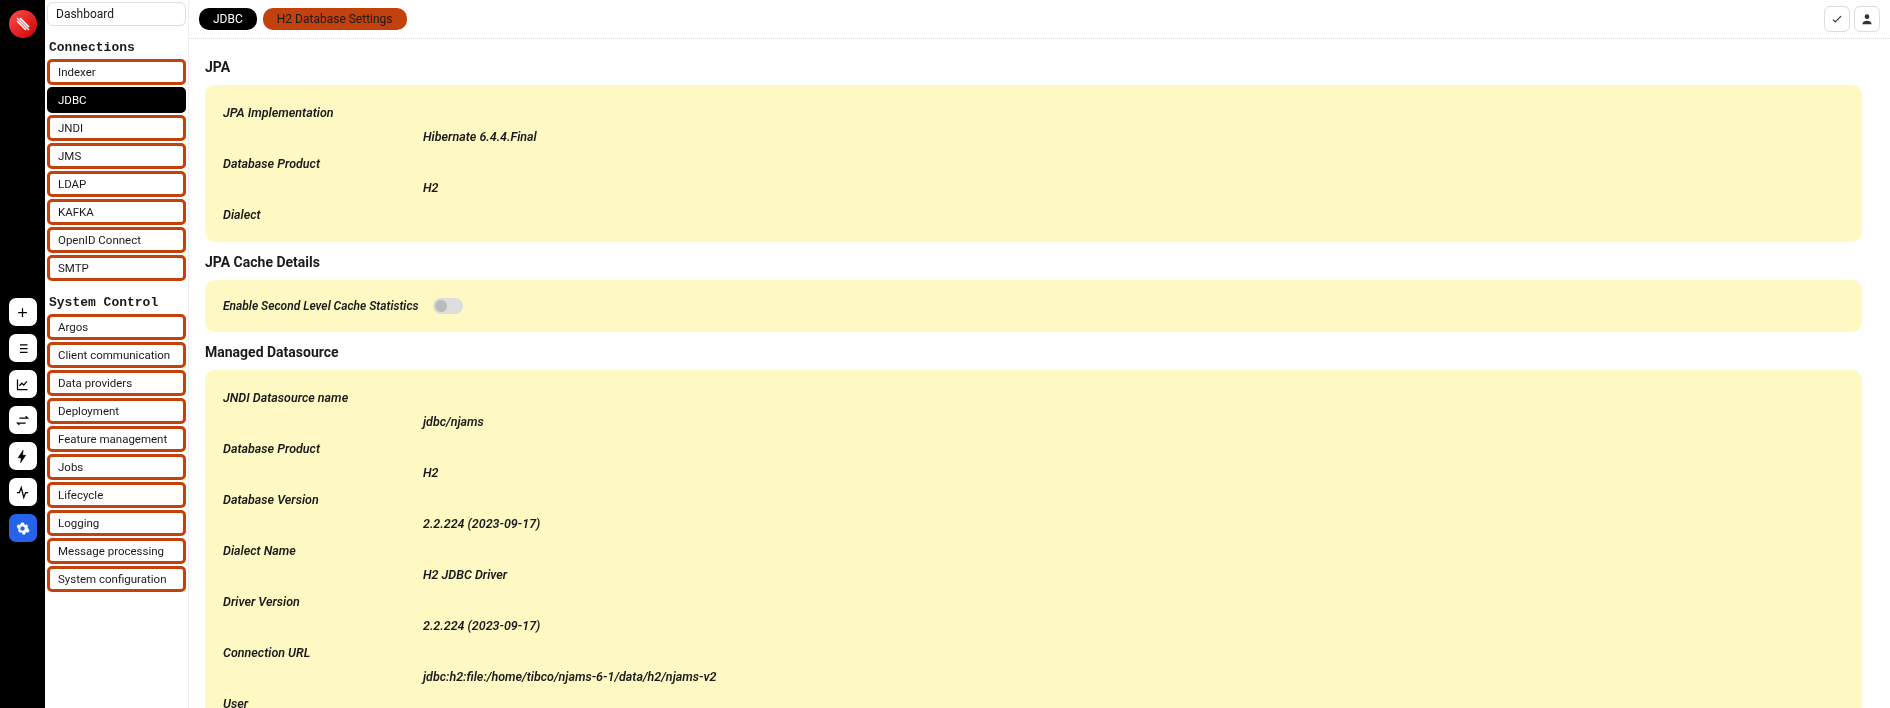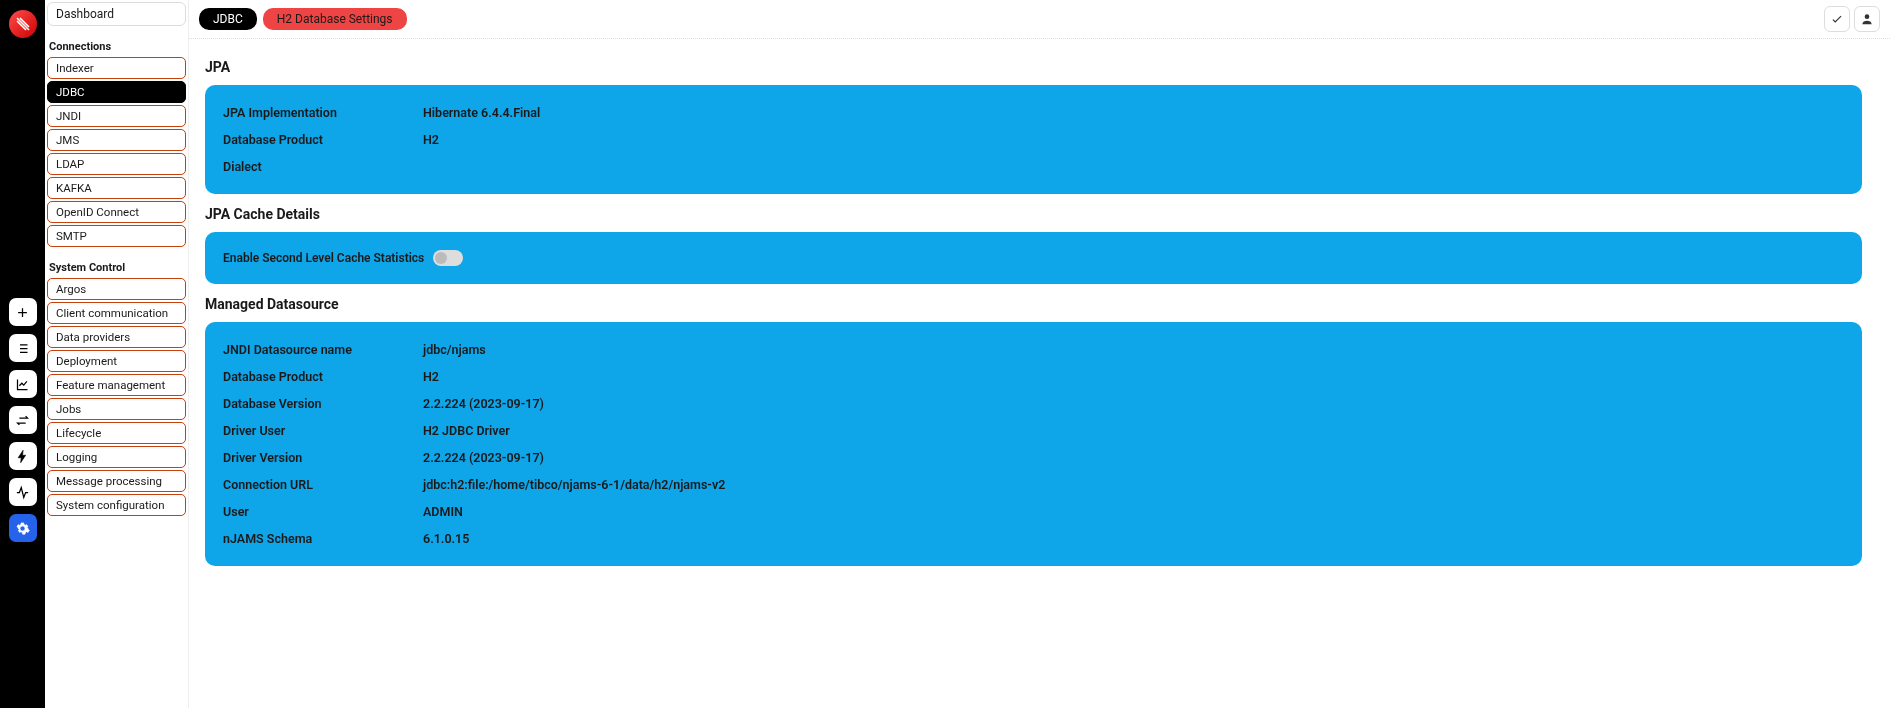--- a/index.html
+++ b/index.html
@@ -12,40 +12,40 @@
 .rail-icons { display: flex; flex-direction: column; gap: 8px; align-items: center; }
 .rail-icon { width: 28px; height: 28px; border-radius: 7px; background: #fff; display: flex; align-items: center; justify-content: center; cursor: pointer; }
 .rail-icon.active { background: #2563eb; }
 .rail-icon svg { width: 15px; height: 15px; stroke: #000; }
 .rail-icon.active svg { stroke: #fff; fill: #fff; }
 
 
 .sidebar { width: 144px; background: #fff; border-right: 1px solid #eee; overflow-y: auto; padding: 2px; }
 .sidebar-top { border: 1px solid #ddd; border-radius: 6px; padding: 4px 8px; font-size: 12px; margin-bottom: 10px; cursor: pointer; }
 .sidebar-section { margin-bottom: 10px; }
-.sidebar-heading { font-weight: 700; font-size: 11px; padding: 4px 2px; }
-.sidebar-item { font-size: 11.5px; padding: 3px 8px; border: 1px solid #c2410c; border-radius: 5px; margin-bottom: 2px; cursor: pointer; display: flex; align-items: center; gap: 4px; }
+.sidebar-heading { font-weight: 700; font-size: 13px; padding: 4px 2px; font-family: Liberation Mono, monospace; }
+.sidebar-item { font-size: 11.5px; padding: 3px 8px; border: 3px solid #c2410c; border-radius: 5px; margin-bottom: 2px; cursor: pointer; display: flex; align-items: center; gap: 4px; }
 .sidebar-item.active { background: #000; color: #fff; border-color: #000; }
 
 
 .main { flex: 1; display: flex; flex-direction: column; overflow: hidden; }
 .topbar { display: flex; align-items: center; padding: 6px 10px; border-bottom: 1px dotted #ddd; }
 .tabs { display: flex; gap: 6px; }
-.tab { padding: 4px 14px; border-radius: 10px; background: #ef4444; font-size: 12px; cursor: pointer; }
+.tab { padding: 4px 14px; border-radius: 10px; background: #c2410c; font-size: 12px; cursor: pointer; }
 .tab.active { background: #000; color: #fff; }
 .topbar-spacer { flex: 1; }
 .topbar-btn { width: 26px; height: 26px; border: 1px solid #ddd; border-radius: 6px; display: flex; align-items: center; justify-content: center; margin-left: 4px; cursor: pointer; }
 .topbar-btn svg { width: 14px; height: 14px; }
 
 .content { flex: 1; overflow-y: auto; padding: 8px 28px 20px 16px; }
 .section-h { font-weight: 700; font-size: 14px; margin: 12px 0 10px 0; }
-.panel { background: #0ea5e9; border-radius: 10px; padding: 14px 18px; margin-bottom: 10px; }
+.panel { background: #fef9c3; border-radius: 10px; padding: 14px 18px; margin-bottom: 10px; font-style: italic; }
 .row { display: flex; padding: 6px 0; font-size: 12.5px; }
 .row-label { width: 200px; font-weight: 600; }
-.row-value { flex: 1; font-weight: 600; }
+.row-value { flex: 1; font-weight: 600; margin-top: 24px; }
 
 
 .toggle-row { display: flex; align-items: center; padding: 4px 0; }
 .toggle-label { width: 210px; font-weight: 600; font-size: 12px; }
 .toggle { width: 30px; height: 16px; background: #ddd; border-radius: 8px; position: relative; cursor: pointer; }
 .toggle .knob { width: 12px; height: 12px; background: #bbb; border-radius: 50%; position: absolute; top: 2px; left: 2px; }
 
 .ext-icon { display: inline-flex; }
 .ext-icon svg { width: 11px; height: 11px; }
 
@@ -221,21 +221,21 @@
         </div>
         <div class="row">
           <div class="row-label">Database Product</div>
           <div class="row-value">H2</div>
         </div>
         <div class="row">
           <div class="row-label">Database Version</div>
           <div class="row-value">2.2.224 (2023-09-17)</div>
         </div>
         <div class="row">
-          <div class="row-label">Driver User</div>
+          <div class="row-label">Dialect Name</div>
           <div class="row-value">H2 JDBC Driver</div>
         </div>
         <div class="row">
           <div class="row-label">Driver Version</div>
           <div class="row-value">2.2.224 (2023-09-17)</div>
         </div>
         <div class="row">
           <div class="row-label">Connection URL</div>
           <div class="row-value">jdbc:h2:file:/home/tibco/njams-6-1/data/h2/njams-v2</div>
         </div>

